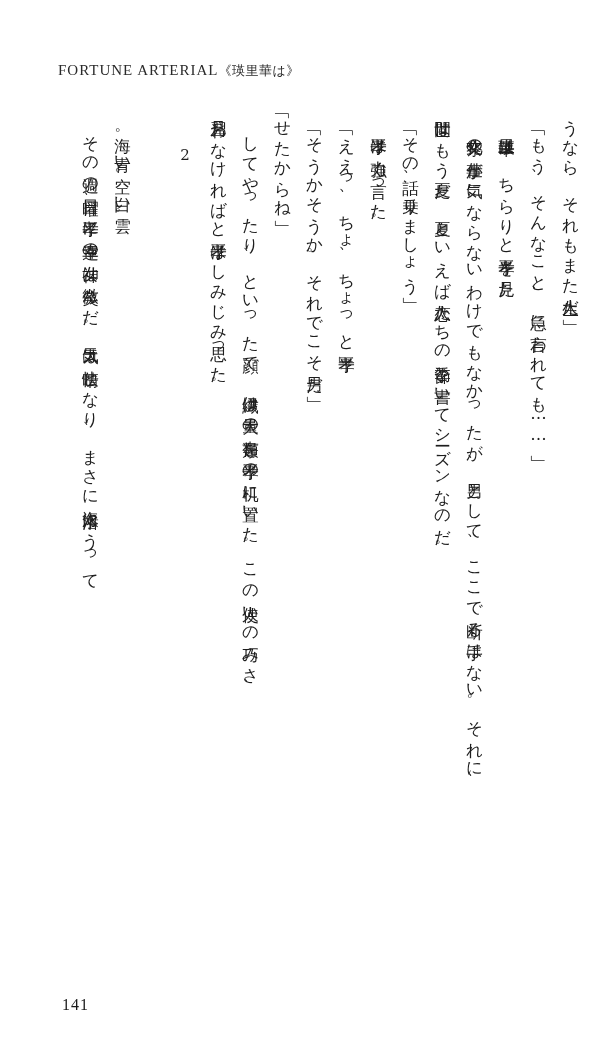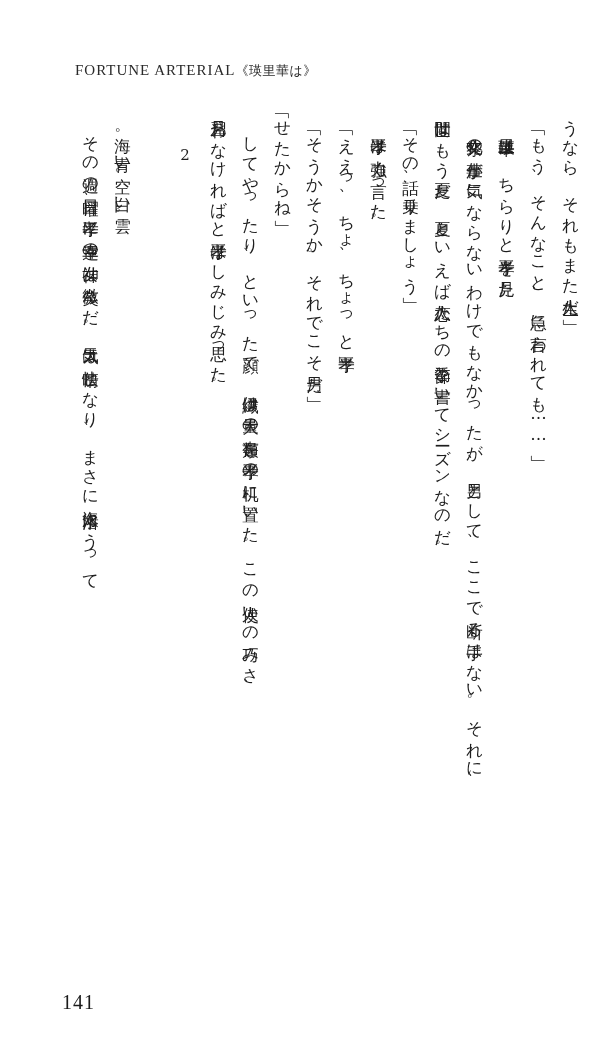--- a/index.html
+++ b/index.html
@@ -22,21 +22,20 @@
     left: 58px;
     font-size: 15px;
     letter-spacing: 0.5px;
     color: #2a2a2a;
     font-family: "Liberation Serif", "DejaVu Serif", serif;
     white-space: nowrap;
   }
   .header .title-latin {
     font-variant: small-caps;
     letter-spacing: 1px;
-    margin-left: 17px;
   }
   .header .title-jp {
     font-family: "DejaVu Serif", serif;
     font-size: 13px;
   }
   .body-area {
     position: absolute;
     top: 108px;
     right: 34px;
     height: 860px;
@@ -75,21 +74,21 @@
   }
   .spacer-col {
     width: 30px;
     margin-left: 2px;
     height: 100%;
   }
   .folio {
     position: absolute;
     left: 62px;
     bottom: 36px;
-    font-size: 20px;
+    font-size: 16px;
     font-family: "Liberation Serif", "DejaVu Serif", serif;
     color: #1a1a1a;
     letter-spacing: 1px;
   }
 </style>
 </head>
 <body>
 
 <div class="page">
 

